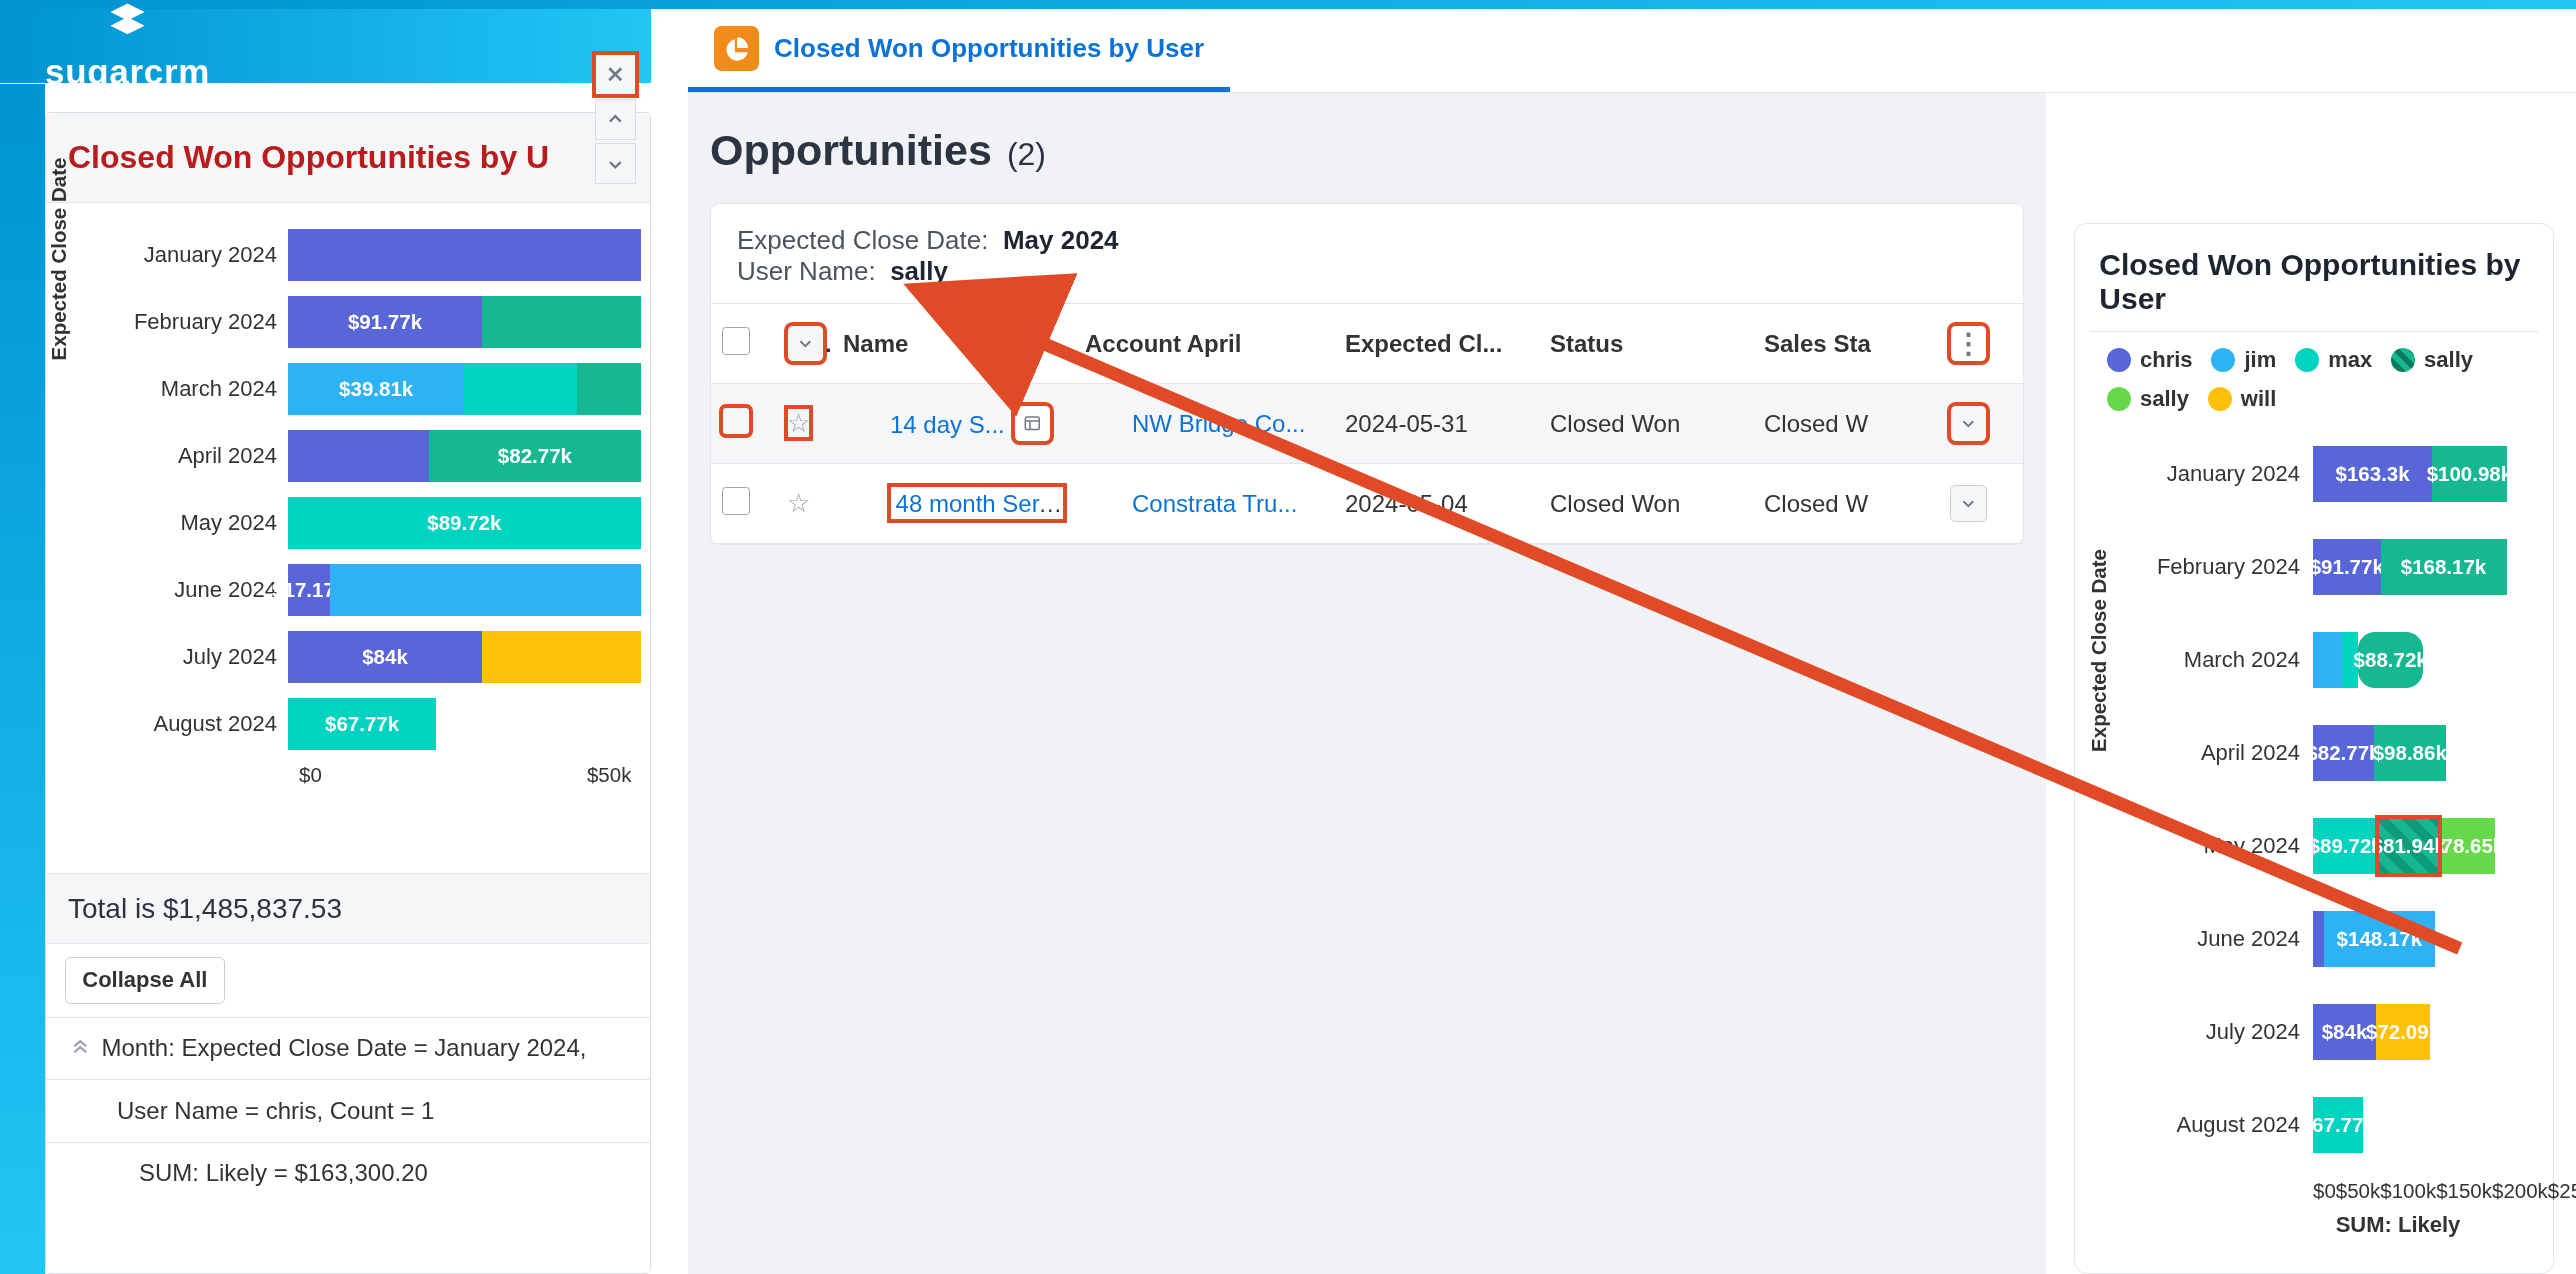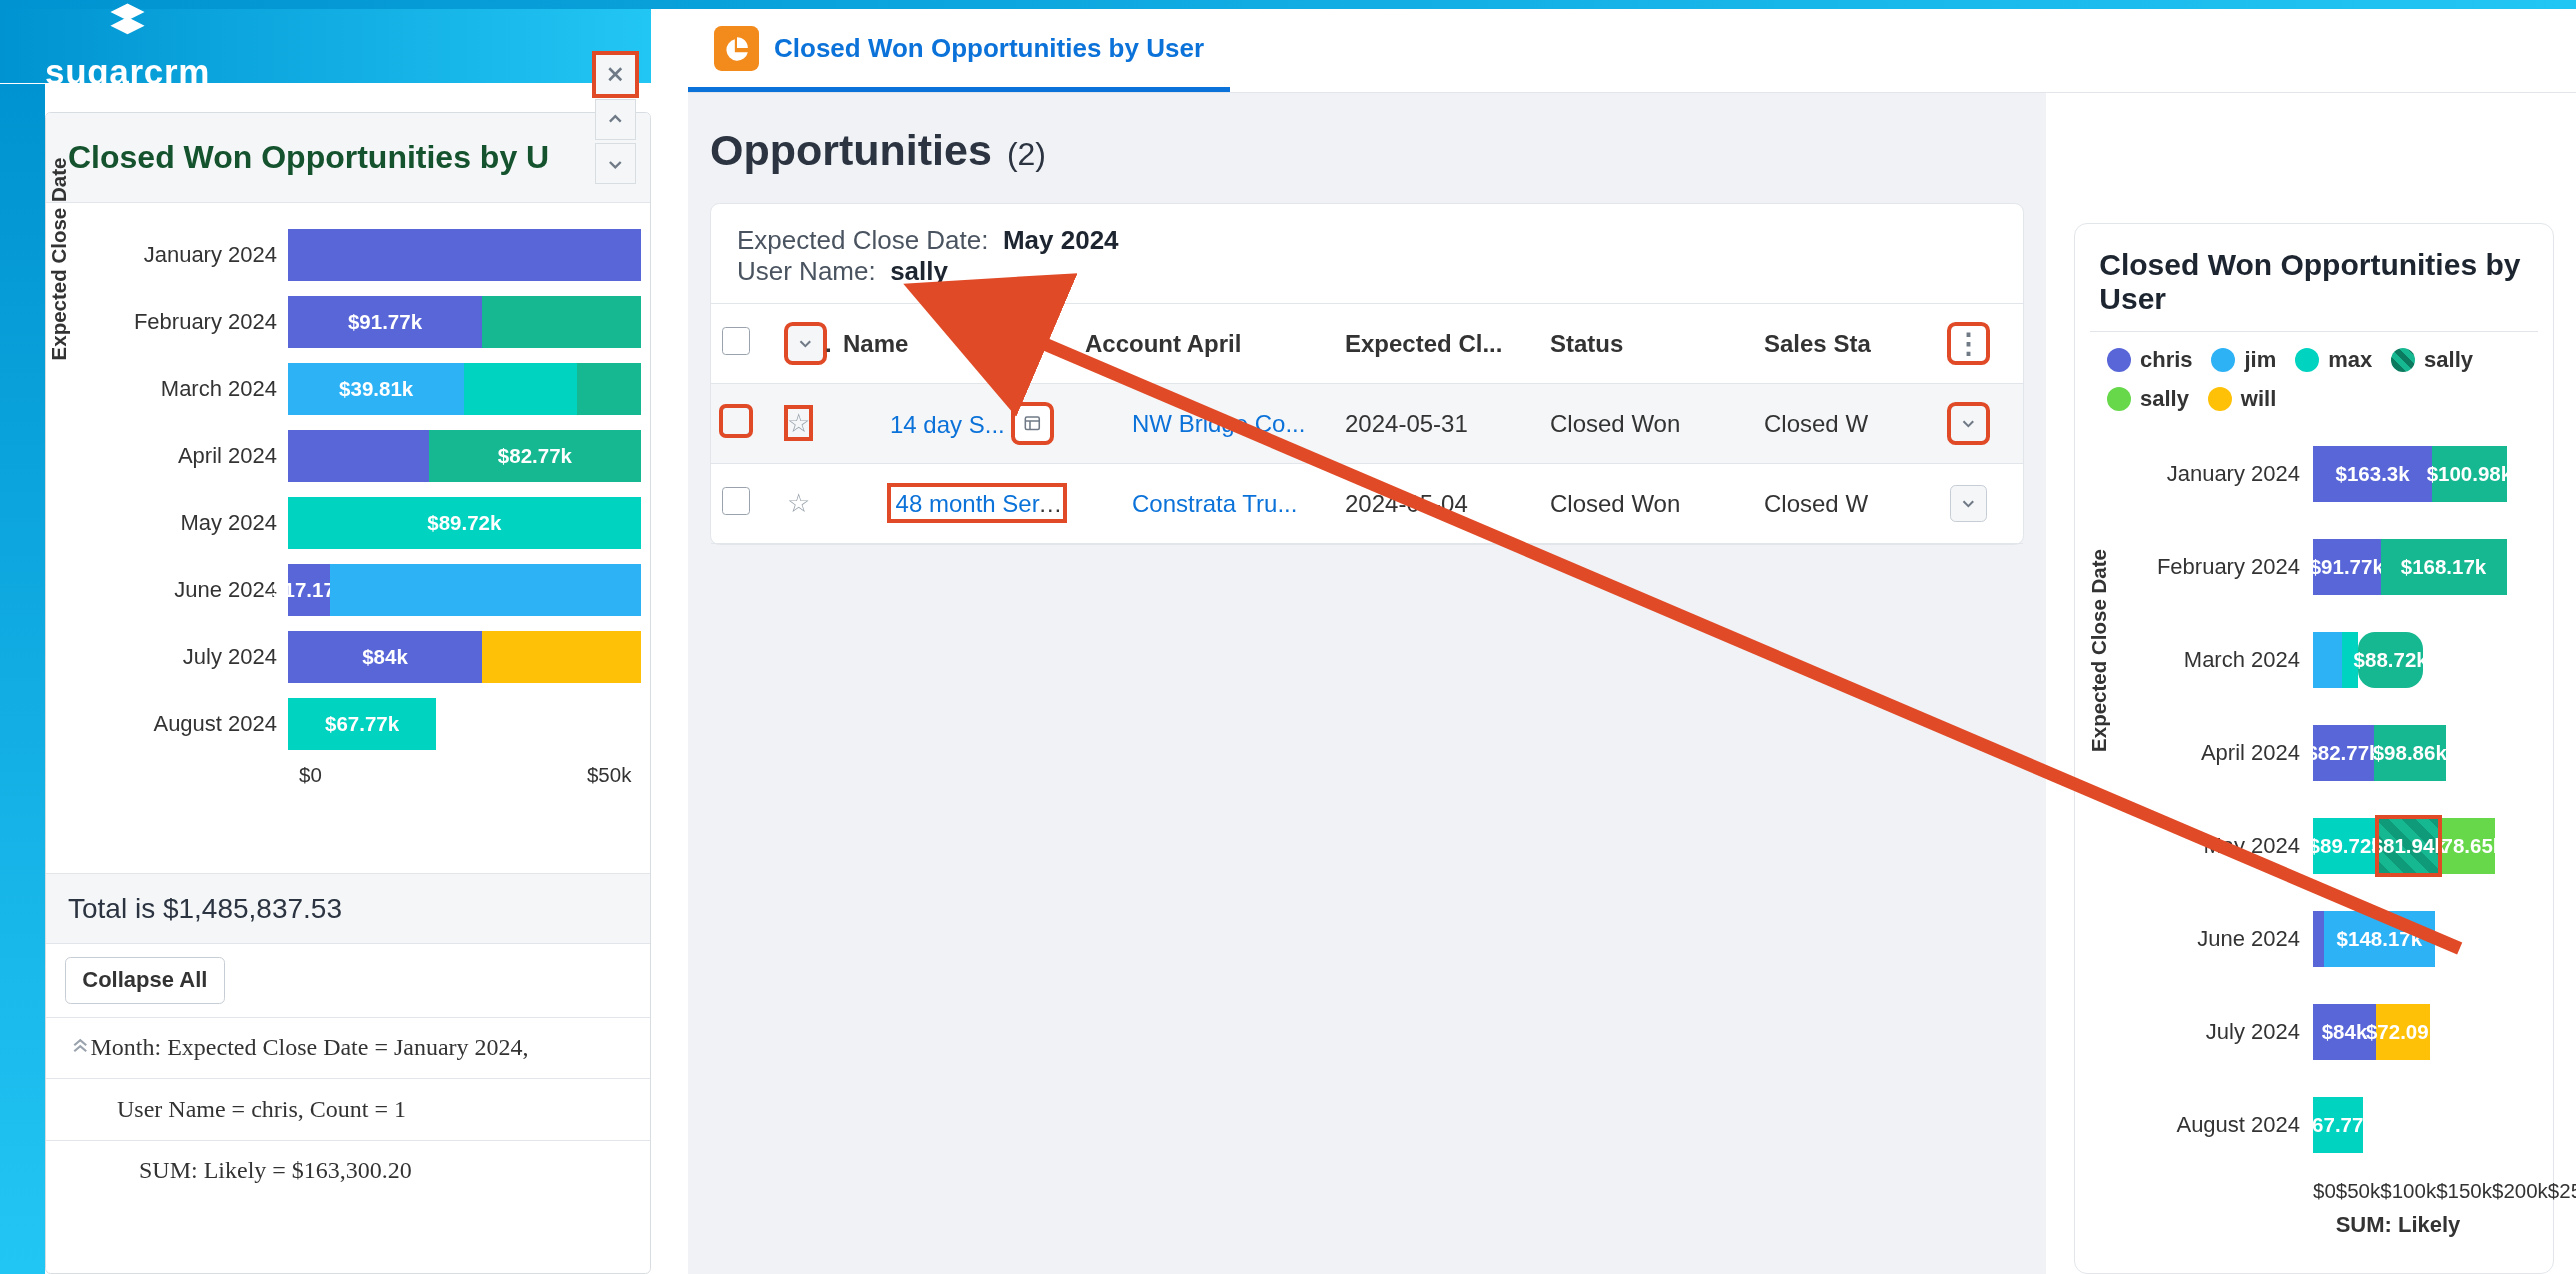--- a/index.html
+++ b/index.html
@@ -31,34 +31,34 @@
     background: linear-gradient(#0093d1,#22c6f4);
   }
 
   
   .left-panel {
     position:absolute; left:45px; top:112px; width:606px; bottom:0;
     background:#fff; border:0.9px solid #d8dde2; border-radius:5.6px;
     overflow:hidden;
   }
   .left-panel .panel-title {
-    background:#f4f6f8; padding:26px 22px; font-size:32px; font-weight:700; color:#14532d;
+    background:#f4f6f8; padding:26px 22px; font-size:32px; font-weight:700; color:#b91c1c;
     border-bottom:0.9px solid #e2e6ea;
   }
   .mini-chart { position:relative; height:670px; padding:18.6px 9.3px 9.3px 56px; }
   .mini-yaxis { position:absolute; left:13px; top:50%; transform:rotate(-90deg) translate(50%,-50%); font-size:20.5px; font-weight:700; color:#333; transform-origin:left top; width:279px; text-align:center; }
   .mini-row { display:flex; align-items:center; height:67px; }
   .mini-label { width:186px; text-align:right; padding-right:11px; font-size:22px; color:#333; font-weight:500;}
   .mini-bars { flex:1; height:52px; position:relative; }
   .mini-seg { position:absolute; top:0; bottom:0; display:flex; align-items:center; justify-content:center; color:#fff; font-size:20.5px; font-weight:600;}
   .mini-xaxis { display:flex; margin-left:197px; font-size:20.5px; color:#333; justify-content:space-between; padding-right:9.3px; margin-top:5.6px;}
   .total-row { background:#f4f6f8; padding:18.6px 22px; font-size:28px; font-weight:400; color:#2b3440; border-top:0.9px solid #e2e6ea;}
   .collapse-row { padding:13px 18.6px; border-top:0.9px solid #e2e6ea;}
   .collapse-btn { background:#fff; border:0.9px solid #c7cdd4; border-radius:5.6px; padding:9.3px 16.7px; font-size:22px; font-weight:600; color:#333; cursor:pointer;}
-  .tree-row { padding:16.7px 24px; font-size:24px; color:#333; border-top:0.9px solid #e2e6ea; display:flex; align-items:center; font-family:Liberation Serif, serif;}
+  .tree-row { padding:16.7px 24px; font-size:24px; color:#333; border-top:0.9px solid #e2e6ea; display:flex; align-items:center; gap:11px;}
   .tree-row.indent1 { padding-left:71px; }
   .tree-row.indent2 { padding-left:93px; }
   .chev2 { color:#9aa3ad; }
 
   
   .seam-controls { position:absolute; left:595px; top:54px; display:flex; flex-direction:column; gap:3.7px; z-index:50;}
   .seam-btn { width:41px; height:41px; background:#f4f6f8; border:0.9px solid #d8dde2; display:flex; align-items:center; justify-content:center; color:#6f7a86; font-size:20.5px; cursor:pointer; }
   .redbox { outline:4.6px solid #e14a27; outline-offset:-1.9px; }
 
   

